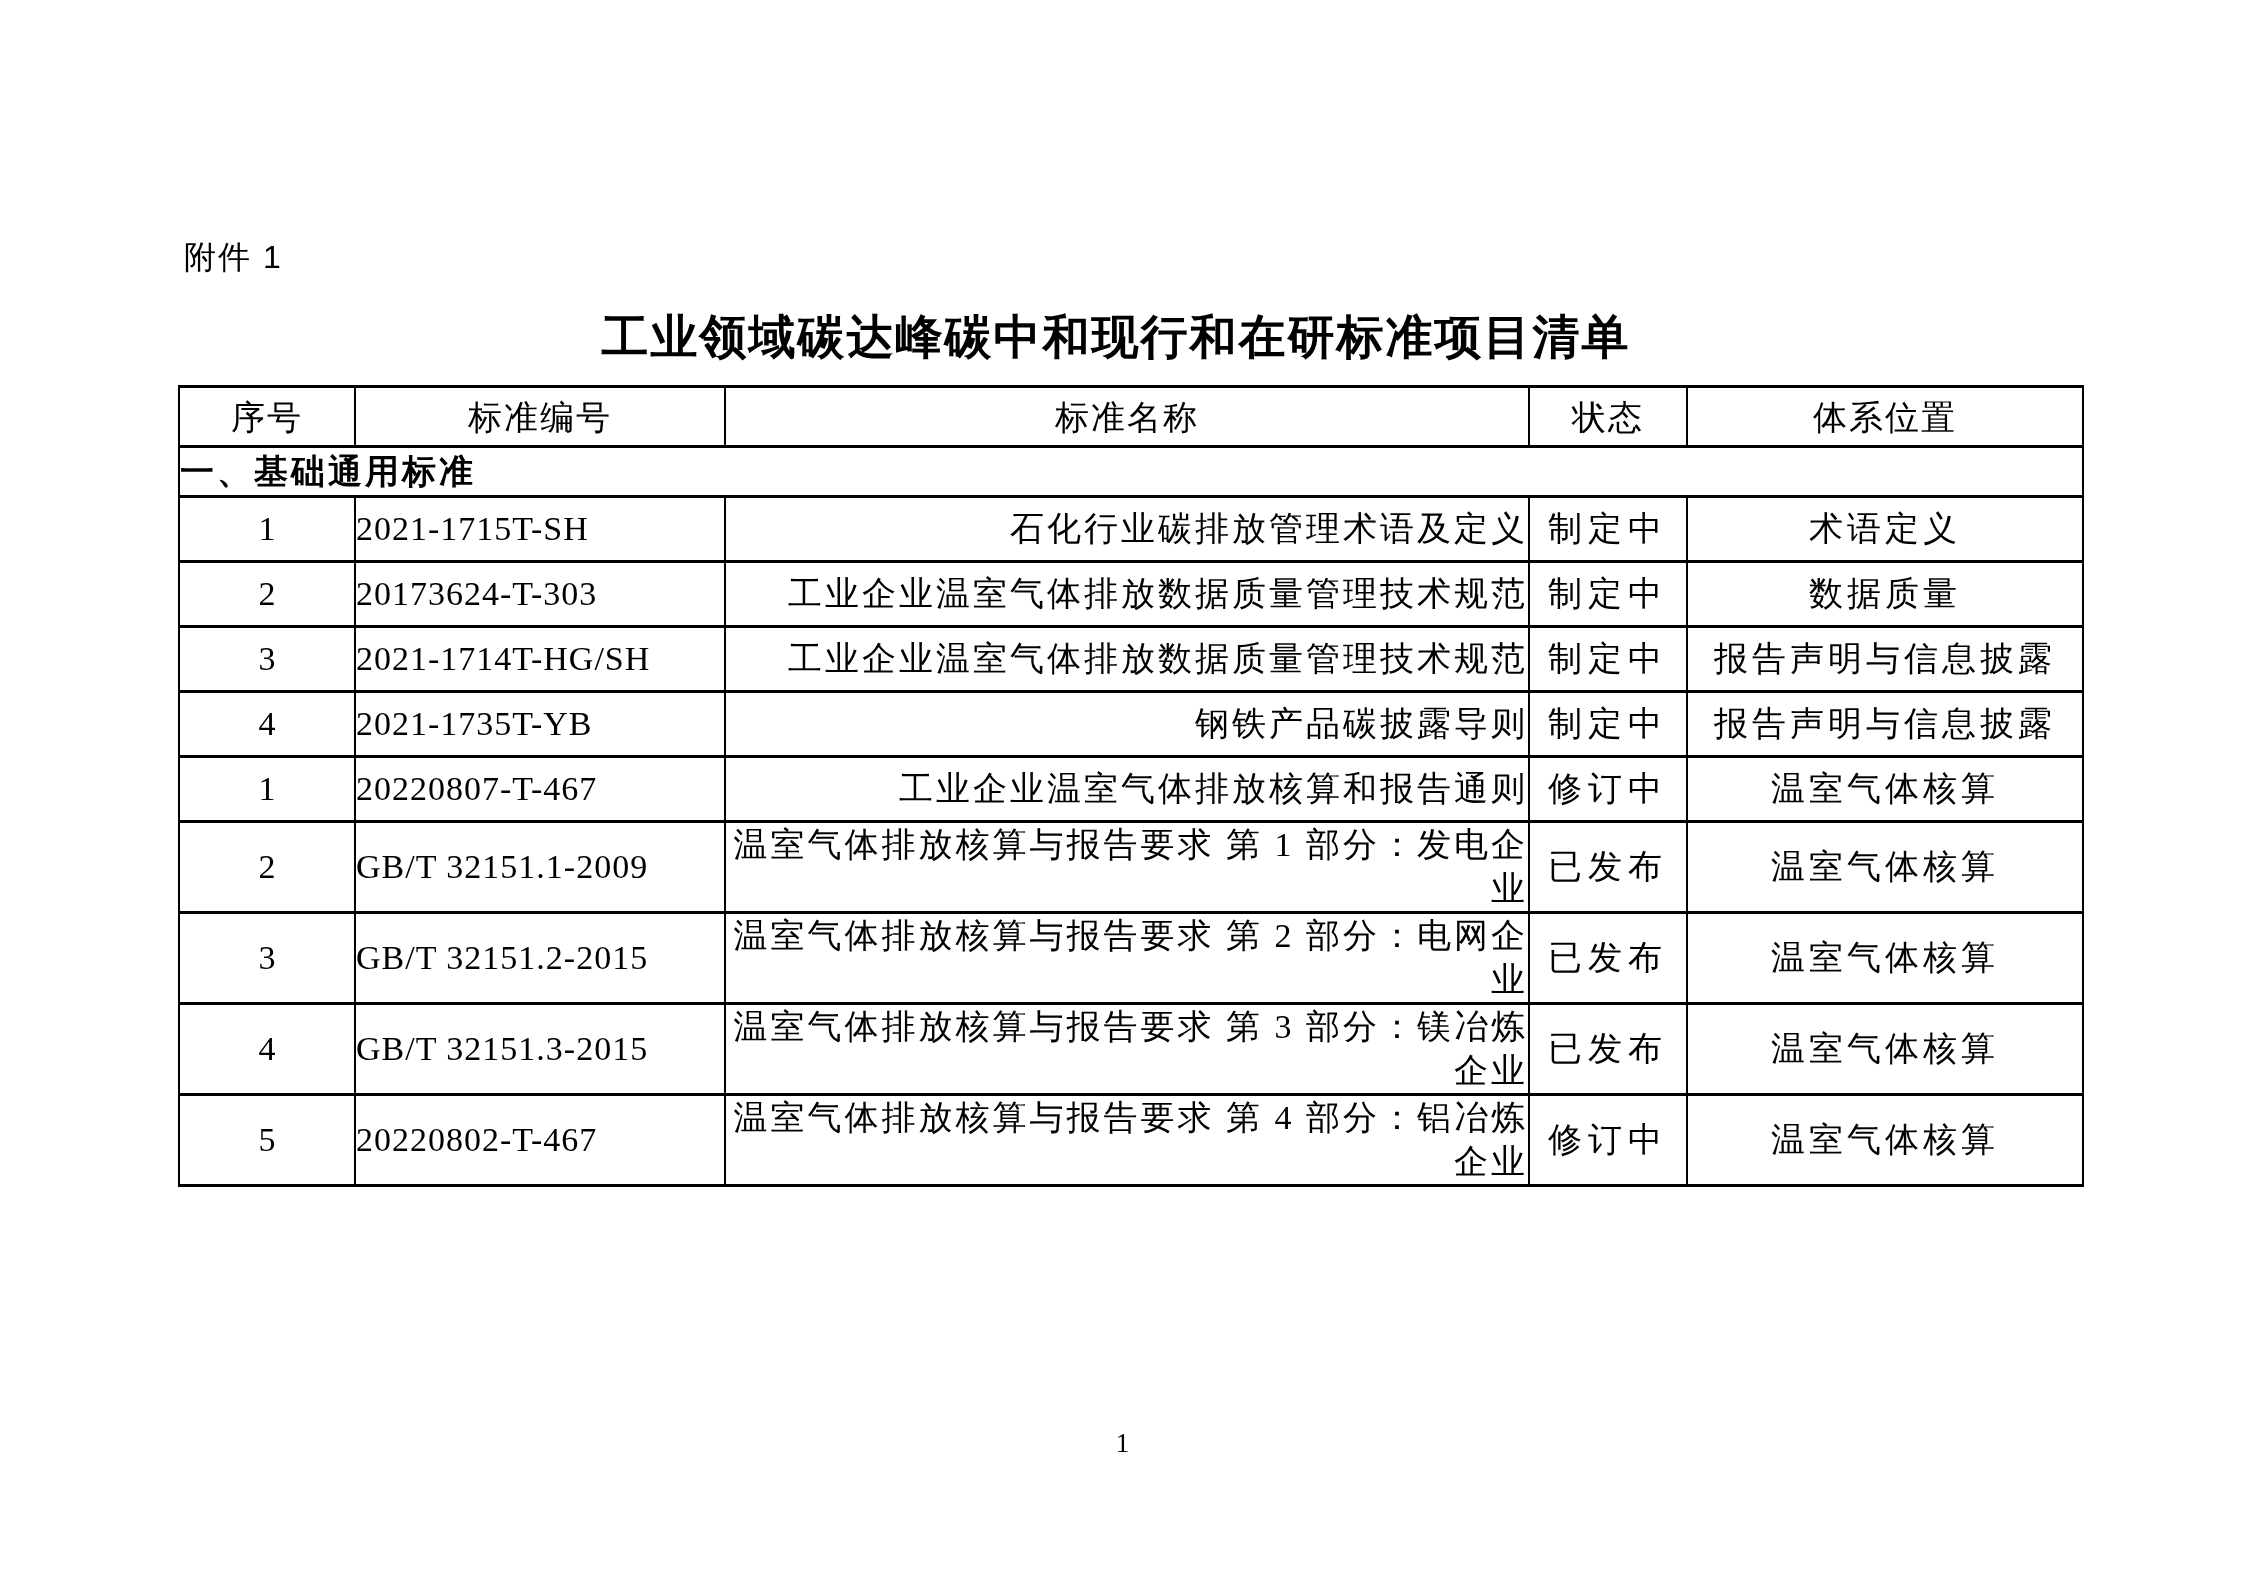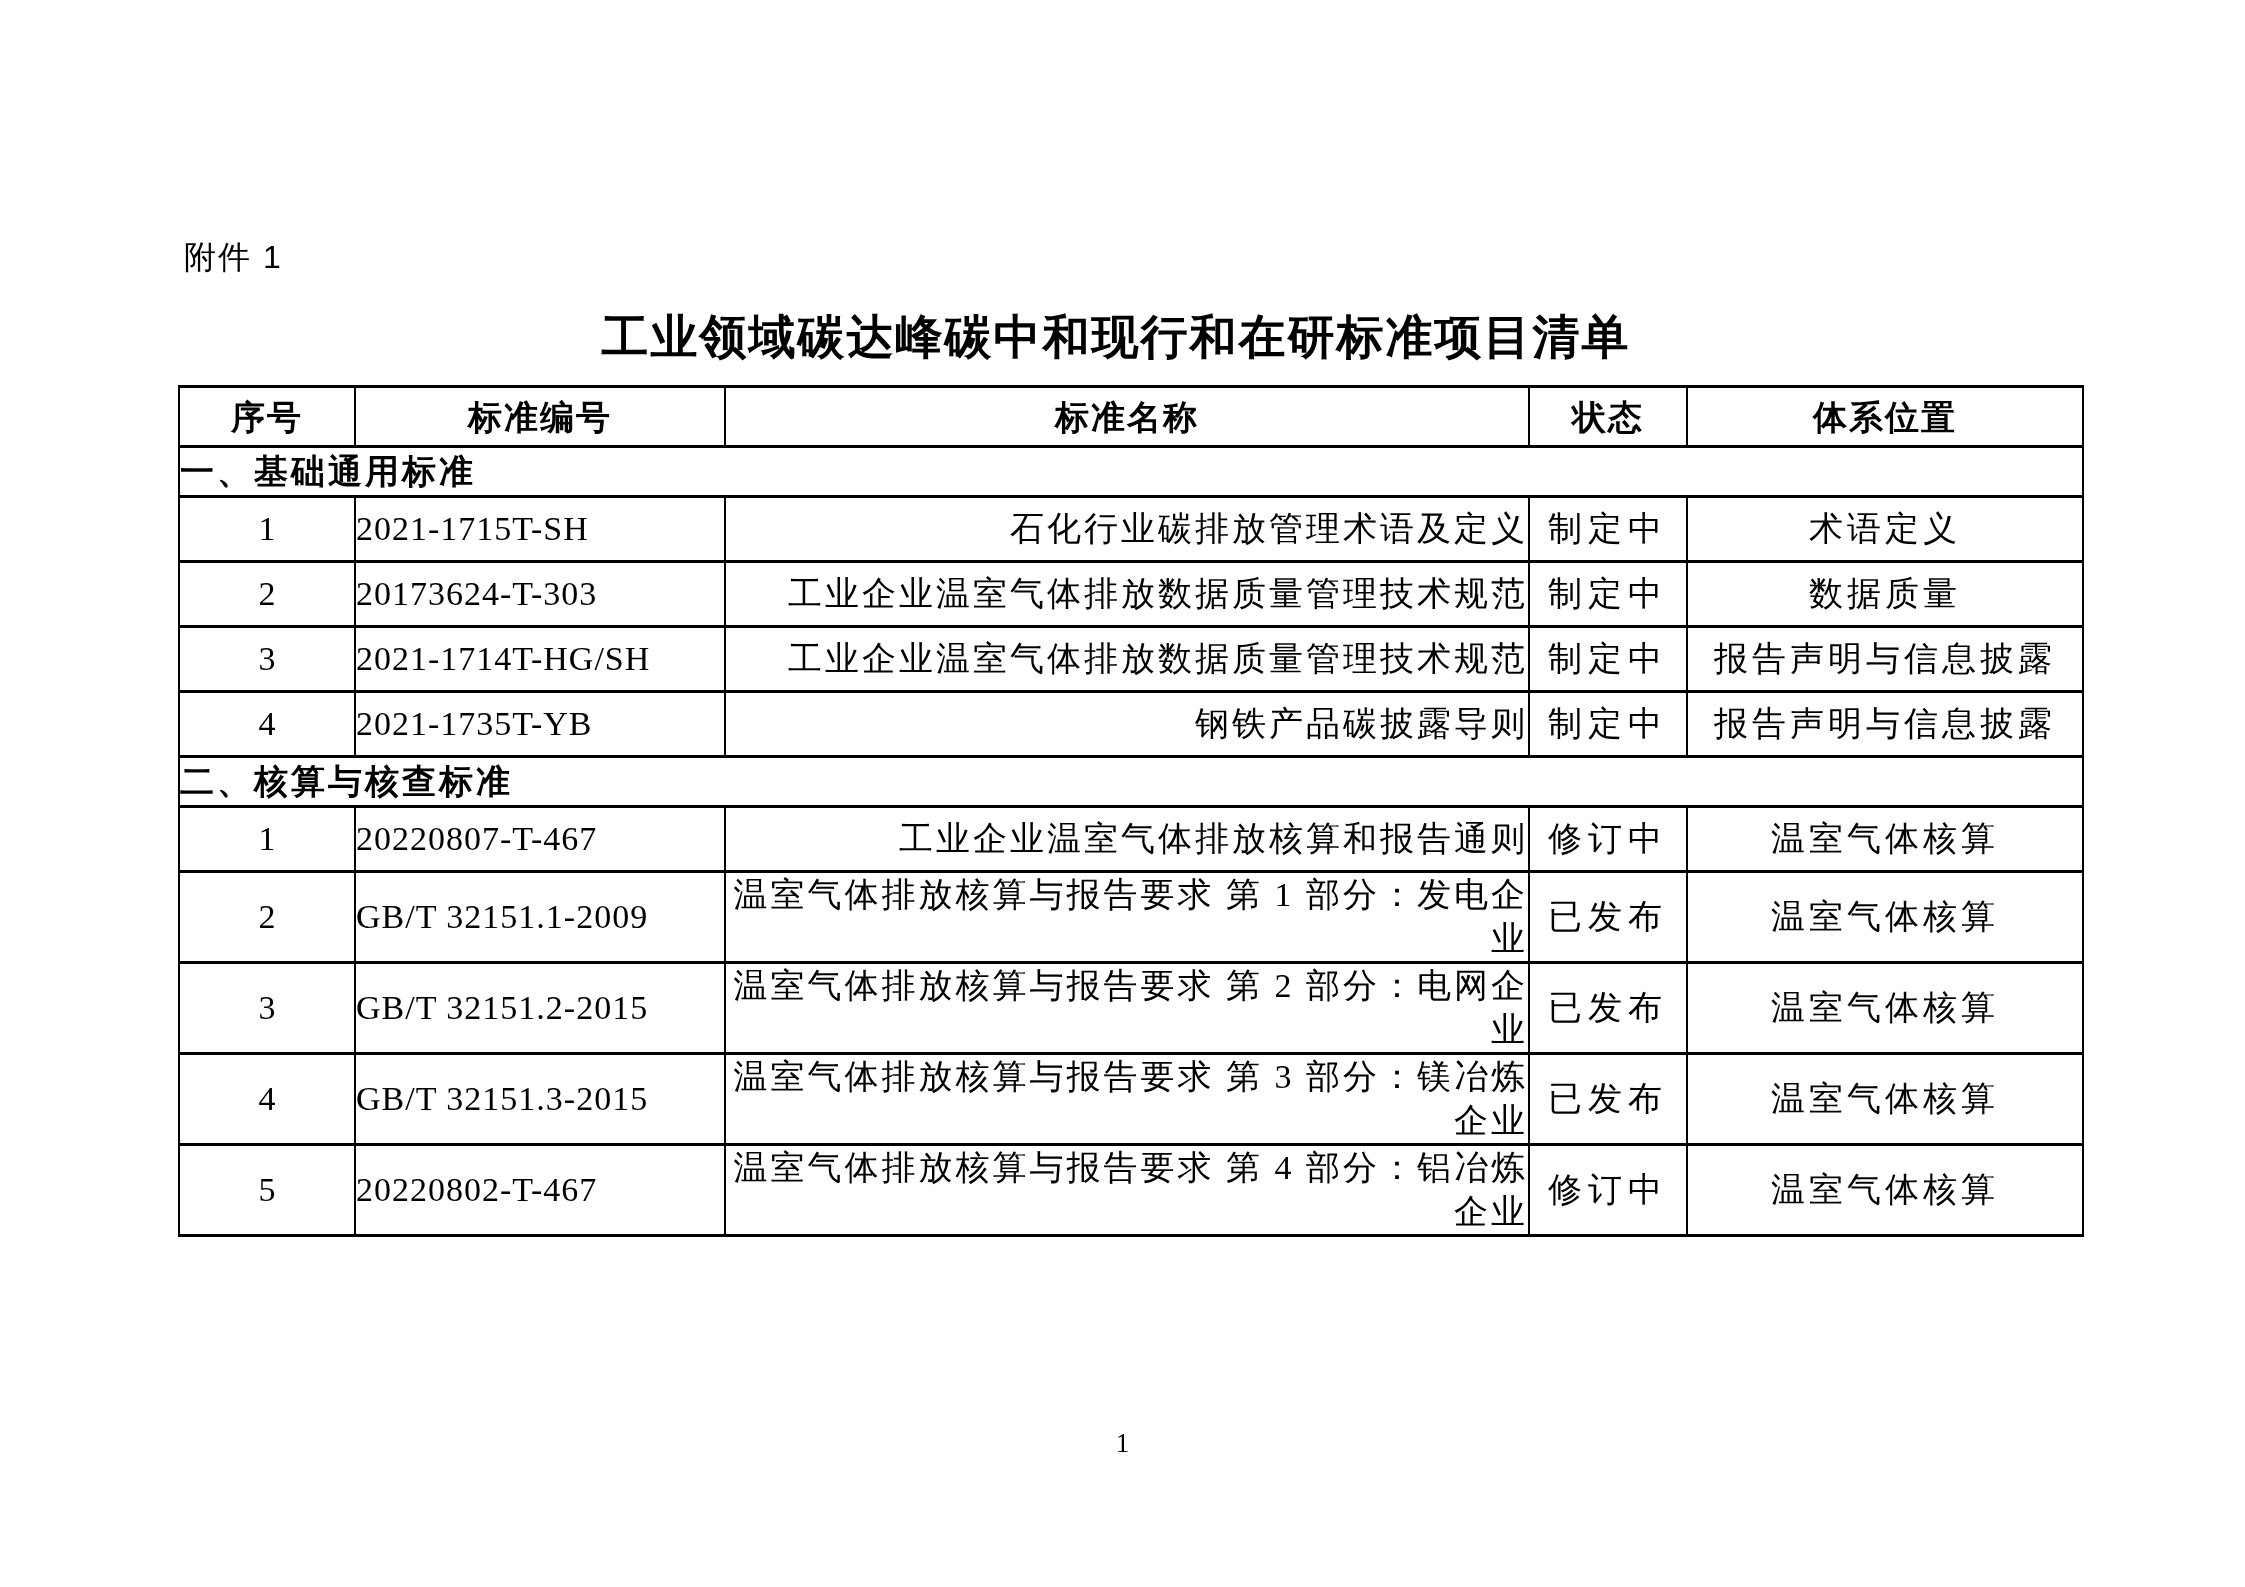--- a/index.html
+++ b/index.html
@@ -65,21 +65,21 @@
     padding: 0;
     overflow: hidden;
   }
 
   tr.r-header { height: 60px; }
   tr.r-section { height: 50px; }
   tr.r-data { height: 65px; }
 
   table.standards th {
     font-family: "Liberation Sans", "DejaVu Sans", sans-serif;
-    font-weight: bold;
+    font-weight: normal;
     text-align: center;
     letter-spacing: 2px;
   }
 
   td.cell-section {
     font-weight: bold;
     text-align: left;
     padding-left: 22px;
     letter-spacing: 3px;
   }
@@ -171,23 +171,20 @@
         <td class="cell-status">制定中</td>
         <td class="cell-position">报告声明与信息披露</td>
       </tr>
       <tr class="r-data">
         <td class="cell-no">4</td>
         <td class="cell-code">2021-1735T-YB</td>
         <td class="cell-name">钢铁产品碳披露导则</td>
         <td class="cell-status">制定中</td>
         <td class="cell-position">报告声明与信息披露</td>
       </tr>
-      <tr class="r-section">
-        <td colspan="5" class="cell-section">二、核算与核查标准</td>
-      </tr>
       <tr class="r-data">
         <td class="cell-no">1</td>
         <td class="cell-code">20220807-T-467</td>
         <td class="cell-name">工业企业温室气体排放核算和报告通则</td>
         <td class="cell-status">修订中</td>
         <td class="cell-position">温室气体核算</td>
       </tr>
       <tr class="r-data">
         <td class="cell-no">2</td>
         <td class="cell-code">GB/T 32151.1-2009</td>

